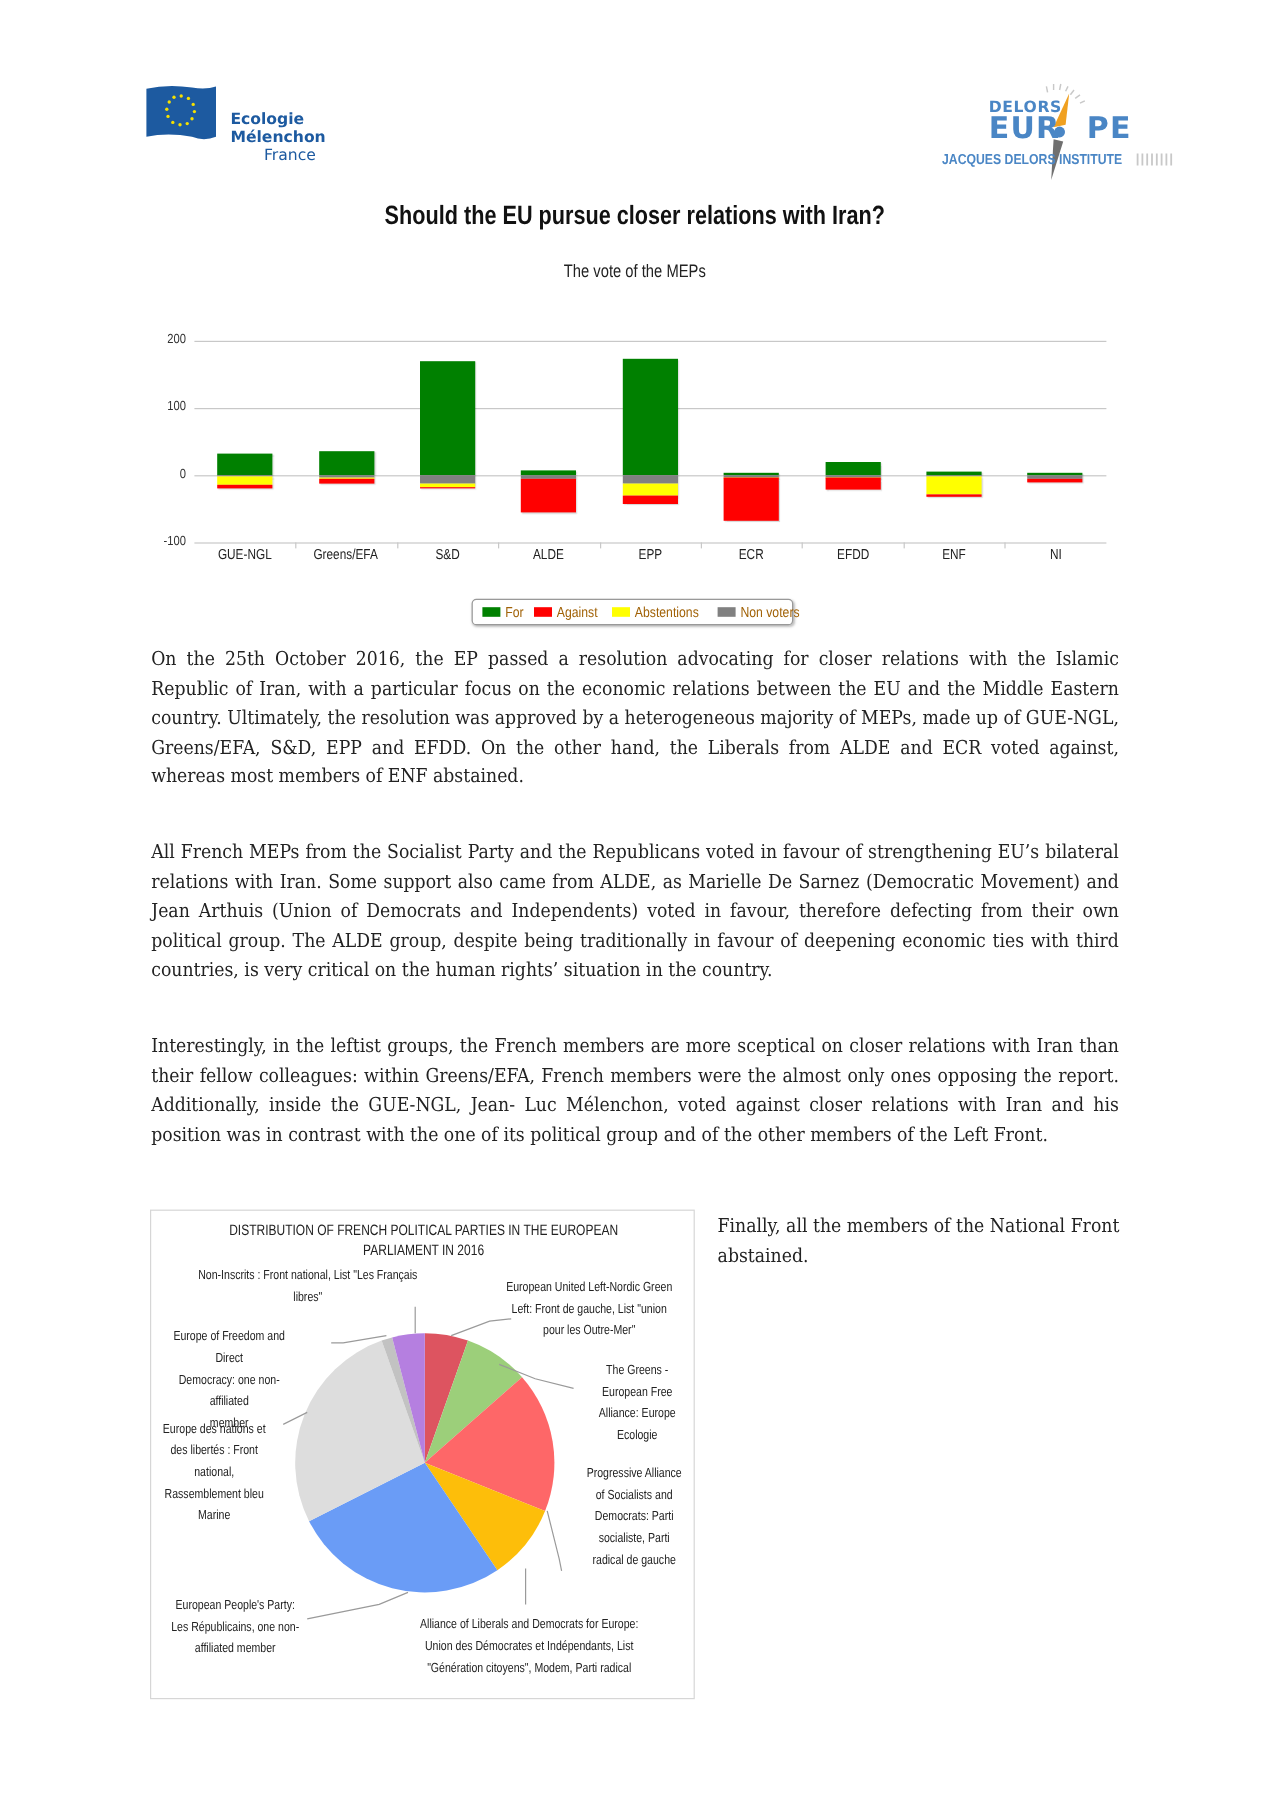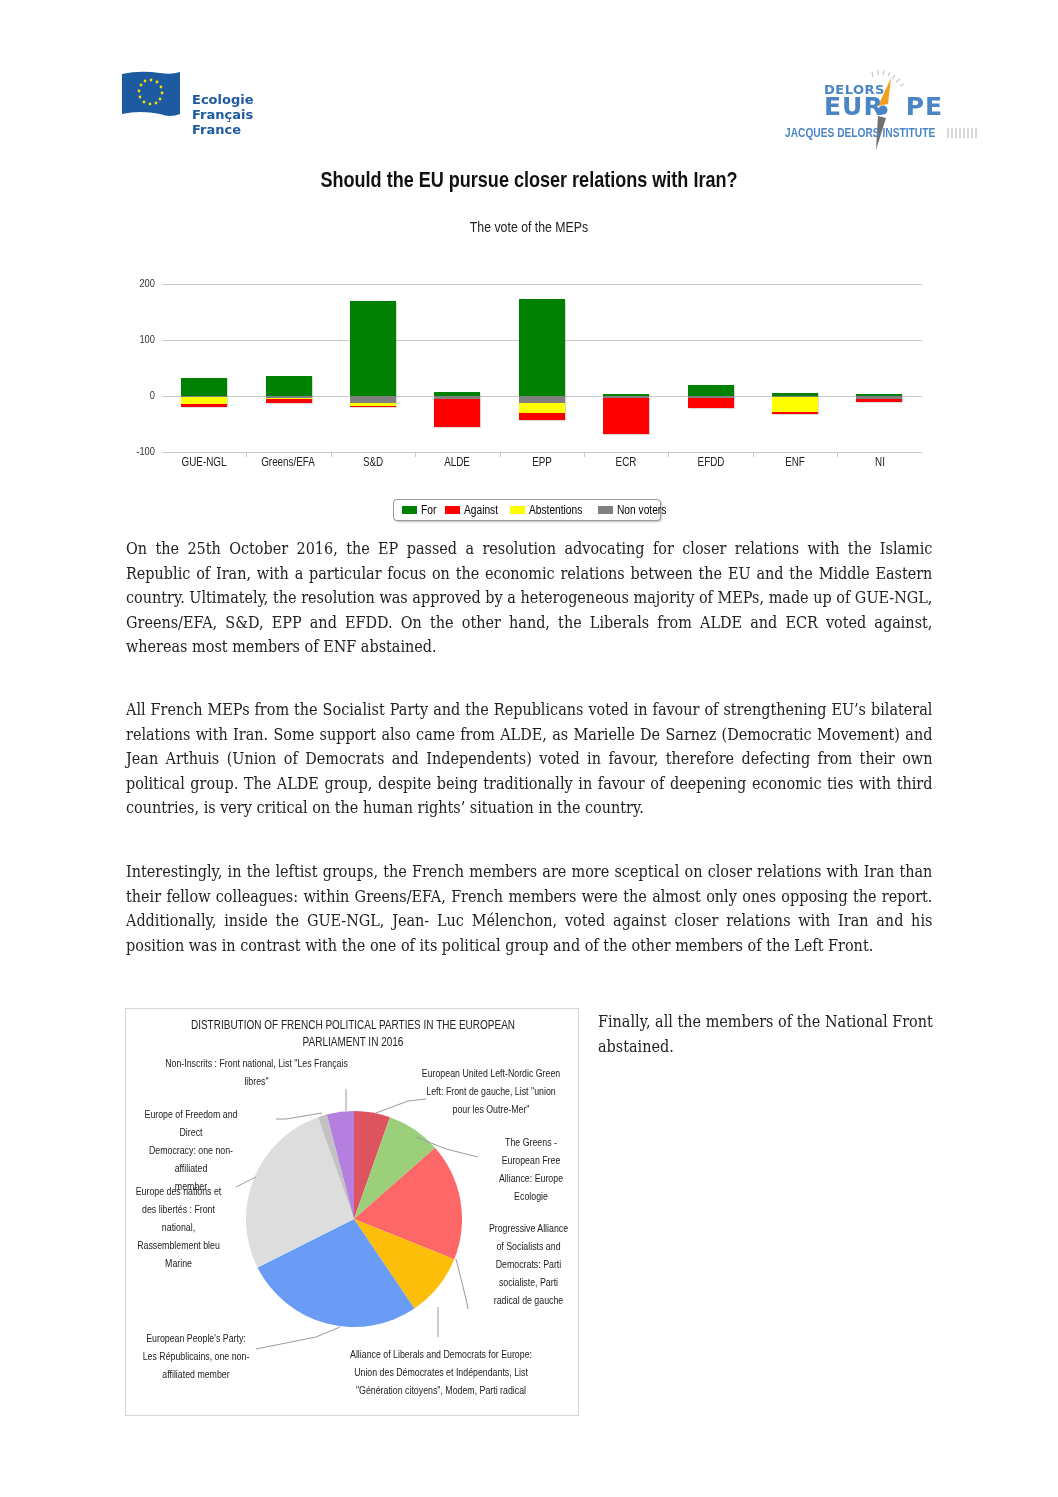--- a/index.html
+++ b/index.html
@@ -3,42 +3,42 @@
 <meta charset="utf-8">
 <style>
   html, body { margin: 0; padding: 0; background: #ffffff; }
   body { width: 1058px; height: 1497px; position: relative; overflow: hidden; font-family: "DejaVu Serif", serif; color: #222; }
   .abs { position: absolute; }
 
   
   .logo-me { left: 118px; top: 70px; width: 180px; height: 75px; }
   .logo-me .flag { position: absolute; left: 2px; top: 0px; width: 62px; height: 48px; }
   .logo-me .me-text { position: absolute; left: 74px; top: 22px; font-family: "DejaVu Sans", sans-serif; color: #1d5aa0; font-size: 13px; line-height: 15px; font-weight: bold; }
-  .logo-me .me-text .sub { font-weight: bold; }
+  .logo-me .me-text .sub { font-weight: normal; margin-left: 28px; }
 
   .logo-ne { left: 780px; top: 62px; width: 210px; height: 95px; }
   .logo-ne .notre { position: absolute; left: 44px; top: 20px; font-family: "DejaVu Sans", sans-serif; font-weight: bold; color: #4a86c5; font-size: 13px; letter-spacing: 0.5px; }
   .logo-ne .europe { position: absolute; left: 44px; top: 30px; font-family: "DejaVu Sans", sans-serif; font-weight: bold; color: #4a86c5; font-size: 25px; letter-spacing: 1px; }
   .logo-ne .jdi { position: absolute; left: 5px; top: 64px; font-family: "Liberation Sans", sans-serif; font-weight: bold; color: #4a86c5; font-size: 12px; transform: scaleX(0.85); transform-origin: left; white-space: nowrap; }
   .logo-ne svg { position: absolute; left: 0; top: 0; }
 
   
   .title { left: 0; width: 1058px; top: 167px; text-align: center; font-family: "Liberation Sans", sans-serif; font-weight: bold; font-size: 22px; color: #111; transform: scaleX(0.82); }
   .subtitle { left: 0; width: 1058px; top: 218px; text-align: center; font-family: "Liberation Sans", sans-serif; font-size: 15px; color: #222; transform: scaleX(0.82); }
 
   
   .chart { left: 0; top: 0; width: 892px; height: 540px; }
   .ytick { position: absolute; font-family: "Liberation Sans", sans-serif; font-size: 11px; color: #333; width: 30px; text-align: right; transform: scaleX(0.85); transform-origin: right; }
   .gridline { position: absolute; height: 1px; background: #c8c8c8; }
   .xlabel { position: absolute; font-family: "Liberation Sans", sans-serif; font-size: 12px; color: #222; text-align: center; transform: scaleX(0.82); }
   .seg { position: absolute; box-shadow: 1px 1px 1px rgba(0,0,0,0.15); }
   .xtick { position: absolute; width: 1px; height: 5px; background: #c8c8c8; }
 
   .legend { left: 393px; top: 499px; width: 268px; height: 22px; border: 1px solid #999; border-radius: 4px; box-shadow: 1px 1px 2px rgba(0,0,0,0.25); background: #fff; display: flex; align-items: center; padding-left: 8px; box-sizing: border-box; }
-  .legend-item { display: flex; align-items: center; margin-right: 6px; font-family: "Liberation Sans", sans-serif; font-size: 12px; color: #000000; }
+  .legend-item { display: flex; align-items: center; margin-right: 6px; font-family: "Liberation Sans", sans-serif; font-size: 12px; color: #a16207; }
   .legend-swatch { width: 15px; height: 8px; margin-right: 4px; }
   .legend-label { display: inline-block; transform: scaleX(0.85); transform-origin: left; white-space: nowrap; }
 
   
   .para { position: absolute; left: 126px; width: 806px; font-family: "DejaVu Serif", serif; font-size: 16px; line-height: 24.5px; text-align: justify; color: #222; transform: scaleX(0.9); transform-origin: left top; width: 896px; }
 
   
   .piebox { left: 125px; top: 1008px; width: 454px; height: 408px; border: 1px solid #d6d6d6; box-sizing: border-box; background: #fff; }
   .pie-title { position: absolute; left: 0; width: 454px; top: 8px; text-align: center; font-family: "Liberation Sans", sans-serif; font-size: 12.5px; line-height: 17px; color: #222; transform: scaleX(0.8); }
   .pie-label { position: absolute; font-family: "Liberation Sans", sans-serif; font-size: 11px; line-height: 18px; color: #222; text-align: center; transform: scaleX(0.8); }
@@ -61,21 +61,21 @@
       <circle cx="30" cy="34" r="1.4"></circle>
         <circle cx="24" cy="32" r="1.4"></circle>
         <circle cx="20" cy="27" r="1.4"></circle>
       <circle cx="19" cy="21" r="1.4"></circle>
         <circle cx="21" cy="15" r="1.4"></circle>
         <circle cx="25" cy="11" r="1.4"></circle>
     </g>
   </svg>
   <div class="me-text">
     <div>Ecologie</div>
-    <div>Français</div>
+    <div>Mélenchon</div>
     <div class="sub">France</div>
   </div>
 </div>
 
 <div class="abs logo-ne">
   <svg width="210" height="95" viewBox="0 0 210 95">
     <g stroke="#c8c8c8" stroke-width="1.2">
       <line x1="92" y1="10" x2="93" y2="15"></line>
         <line x1="98" y1="8" x2="98" y2="13"></line>
         <line x1="104" y1="8" x2="103" y2="13"></line>

